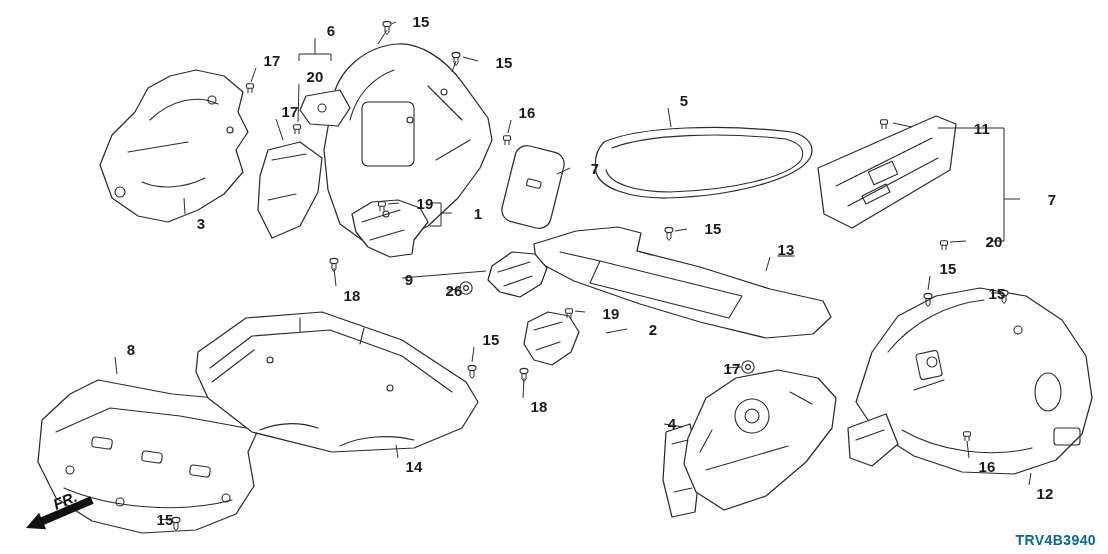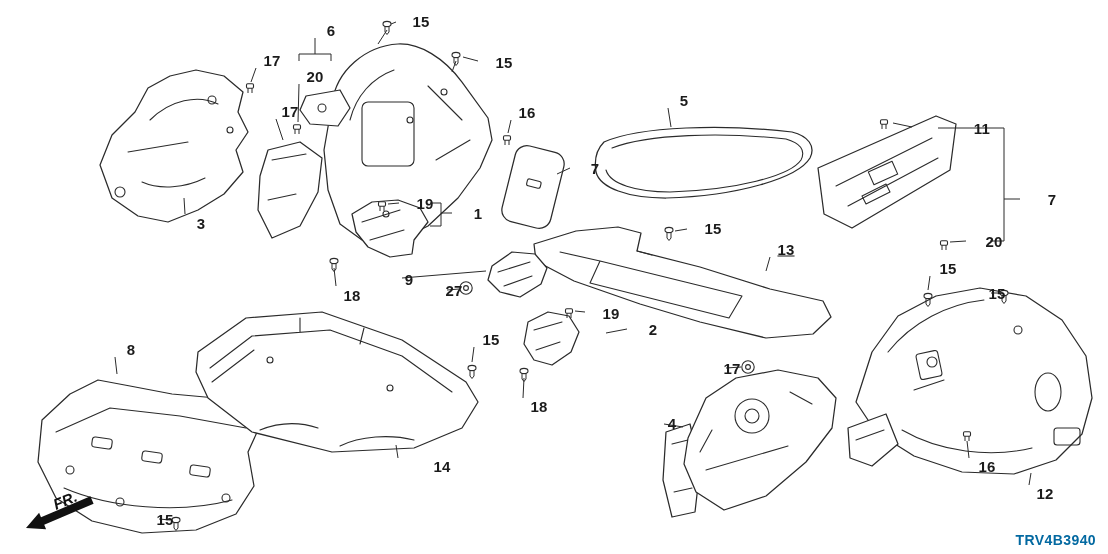--- a/index.html
+++ b/index.html
@@ -223,31 +223,31 @@
       <div class="callout" style="left: 579px; top: 168px;">7</div>
       <div class="callout" style="left: 924px; top: 128px; margin-left: 42px;">11</div>
       <div class="callout" style="left: 1036px; top: 199px;">7</div>
       <div class="callout" style="left: 978px; top: 241px;">20</div>
       <div class="callout" style="left: 185px; top: 223px;">3</div>
       <div class="callout" style="left: 409px; top: 203px;">19</div>
       <div class="callout" style="left: 462px; top: 213px;">1</div>
       <div class="callout" style="left: 697px; top: 228px;">15</div>
       <div class="callout" style="left: 770px; top: 249px; text-decoration: underline;">13</div>
       <div class="callout" style="left: 393px; top: 279px;">9</div>
-      <div class="callout" style="left: 438px; top: 290px;">27</div>
+      <div class="callout" style="left: 438px; top: 290px;">26</div>
       <div class="callout" style="left: 336px; top: 295px;">18</div>
       <div class="callout" style="left: 595px; top: 313px;">19</div>
       <div class="callout" style="left: 637px; top: 329px;">2</div>
       <div class="callout" style="left: 932px; top: 268px;">15</div>
       <div class="callout" style="left: 981px; top: 293px;">15</div>
       <div class="callout" style="left: 115px; top: 349px;">8</div>
       <div class="callout" style="left: 475px; top: 339px;">15</div>
       <div class="callout" style="left: 523px; top: 406px;">18</div>
       <div class="callout" style="left: 716px; top: 368px;">17</div>
       <div class="callout" style="left: 656px; top: 423px;">4</div>
-      <div class="callout" style="left: 398px; top: 466px; margin-left: 28px;">14</div>
+      <div class="callout" style="left: 398px; top: 466px;">14</div>
       <div class="callout" style="left: 971px; top: 466px;">16</div>
       <div class="callout" style="left: 1029px; top: 493px;">12</div>
       <div class="callout" style="left: 149px; top: 519px;">15</div>
     </div>
 
   <div class="diagram-code">TRV4B3940</div>
 </div>
 
 </body></html>

